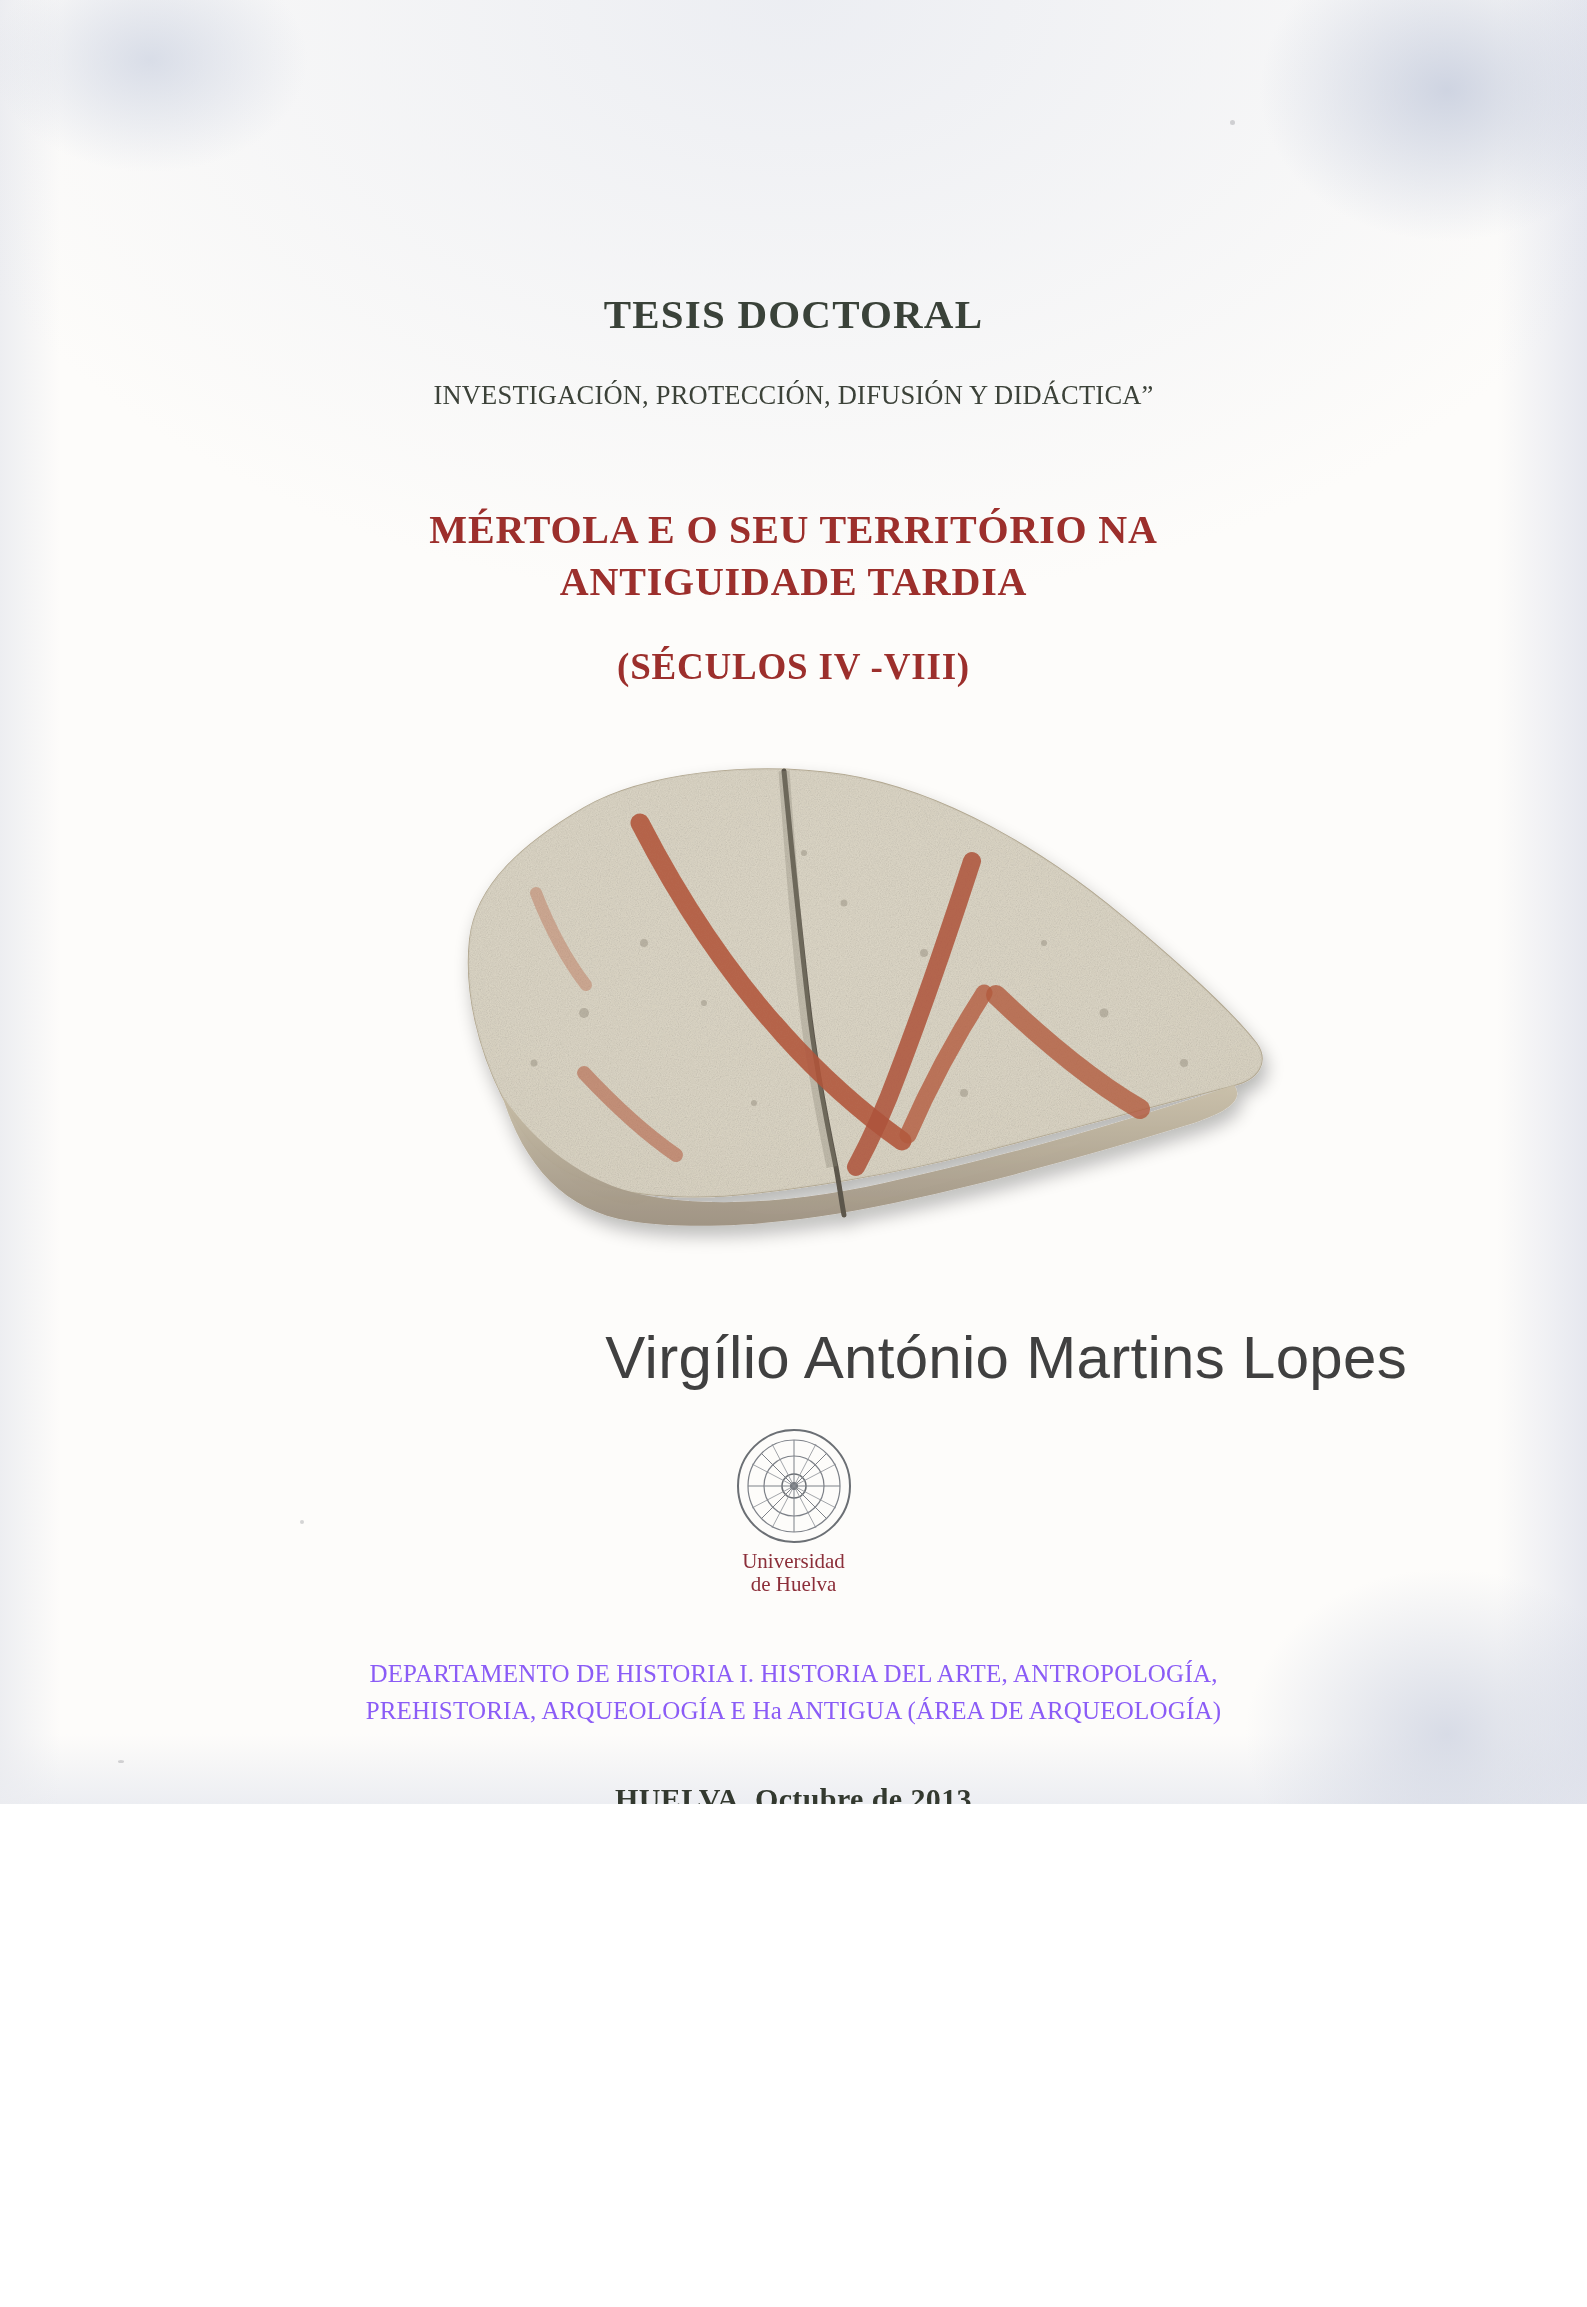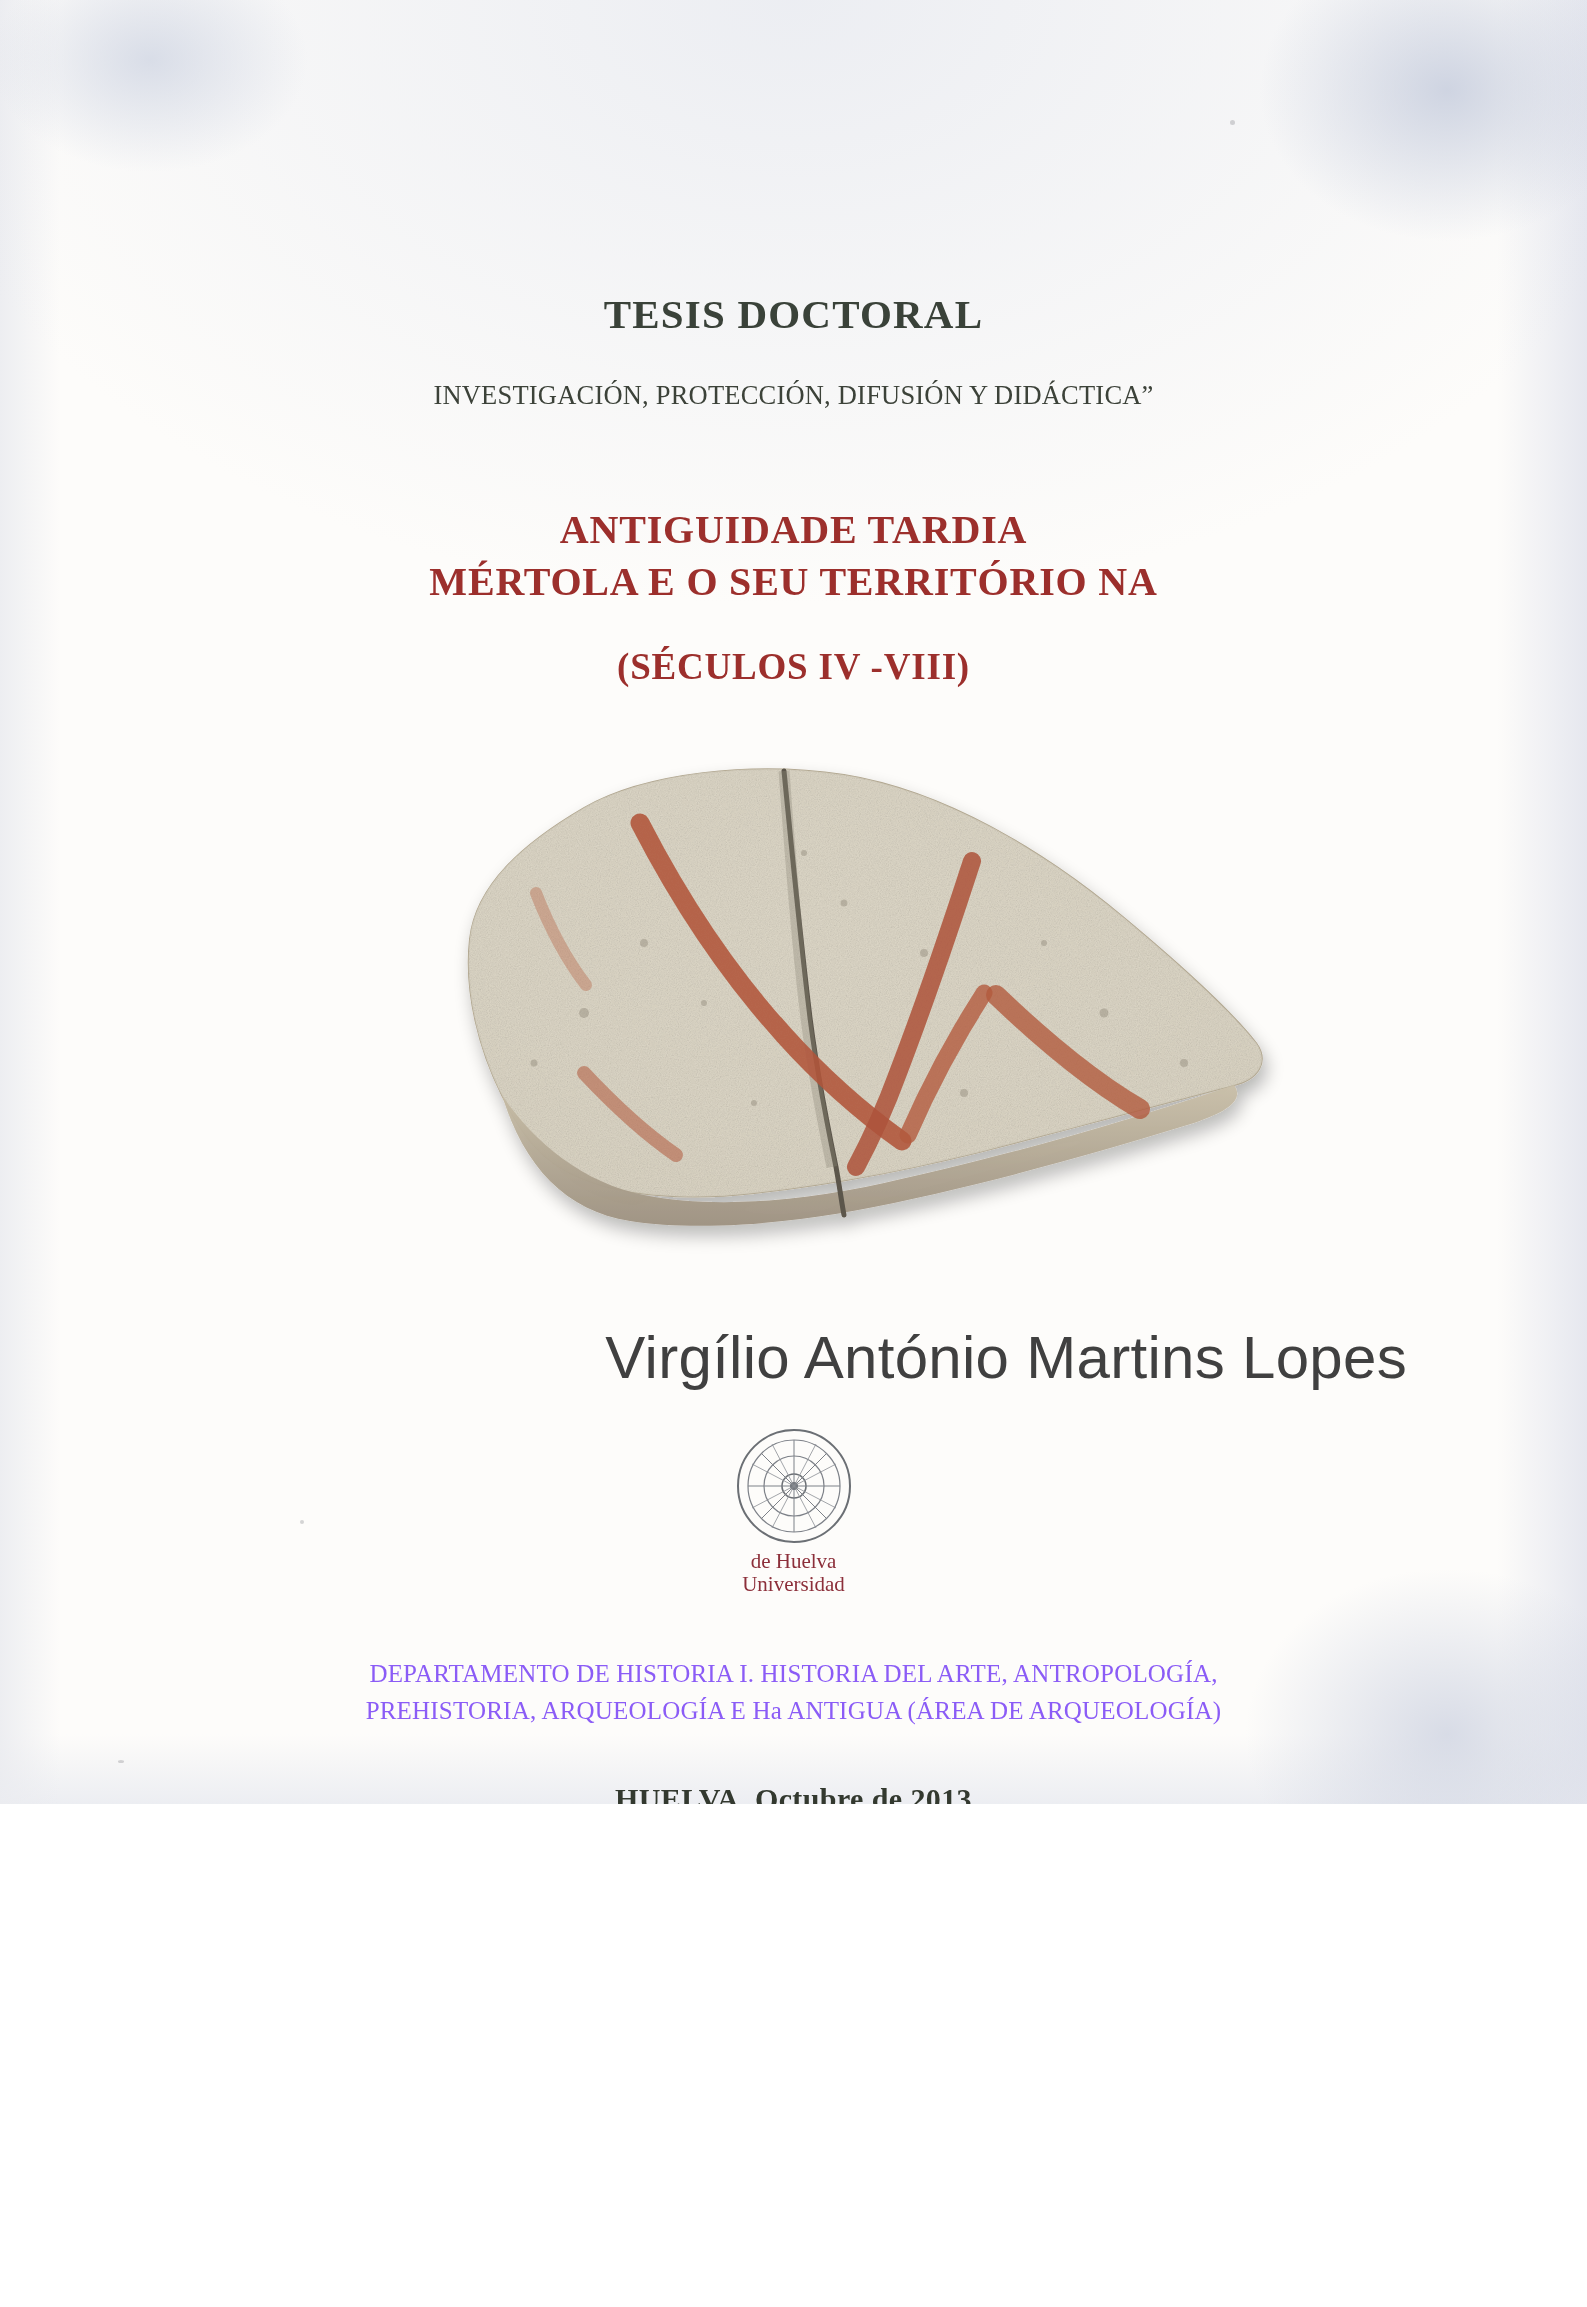--- a/index.html
+++ b/index.html
@@ -180,22 +180,22 @@
 
   <div class="content">
 
     <div class="thesis-label">TESIS DOCTORAL</div>
 
     <div class="program">
       <span class="line2">INVESTIGACIÓN, PROTECCIÓN, DIFUSIÓN Y DIDÁCTICA”</span>
     </div>
 
     <div class="title">
+      <div>MÉRTOLA E O SEU TERRITÓRIO NA</div>
       <div>ANTIGUIDADE TARDIA</div>
-      <div>MÉRTOLA E O SEU TERRITÓRIO NA</div>
     </div>
 
     <div class="subtitle">(SÉCULOS IV -VIII)</div>
 
     <div class="figure">
       <svg width="1020" height="560" viewBox="0 0 1020 560">
         <defs>
           <radialGradient id="sherdBody" cx="45%" cy="38%" r="75%">
             <stop offset="0%" stop-color="#e8e2d2"></stop>
             <stop offset="55%" stop-color="#ddd6c4"></stop>
@@ -291,22 +291,22 @@
           <line x1="93" y1="27" x2="27" y2="93"></line>
         </g>
         <g stroke="#8a8e94" stroke-width="0.8">
           <line x1="38" y1="18" x2="82" y2="102"></line>
           <line x1="82" y1="18" x2="38" y2="102"></line>
           <line x1="18" y1="38" x2="102" y2="82"></line>
           <line x1="18" y1="82" x2="102" y2="38"></line>
         </g>
       </svg>
       <div class="logo-text">
+        <span>Universidad</span>
         <span>de Huelva</span>
-        <span>Universidad</span>
       </div>
     </div>
 
     <div class="department">
       <span>DEPARTAMENTO DE HISTORIA I. HISTORIA DEL ARTE, ANTROPOLOGÍA,</span>
       <span class="line2">PREHISTORIA, ARQUEOLOGÍA E Ha ANTIGUA (ÁREA DE ARQUEOLOGÍA)</span>
     </div>
 
     <div class="place-date">HUELVA, Octubre de 2013</div>
 

